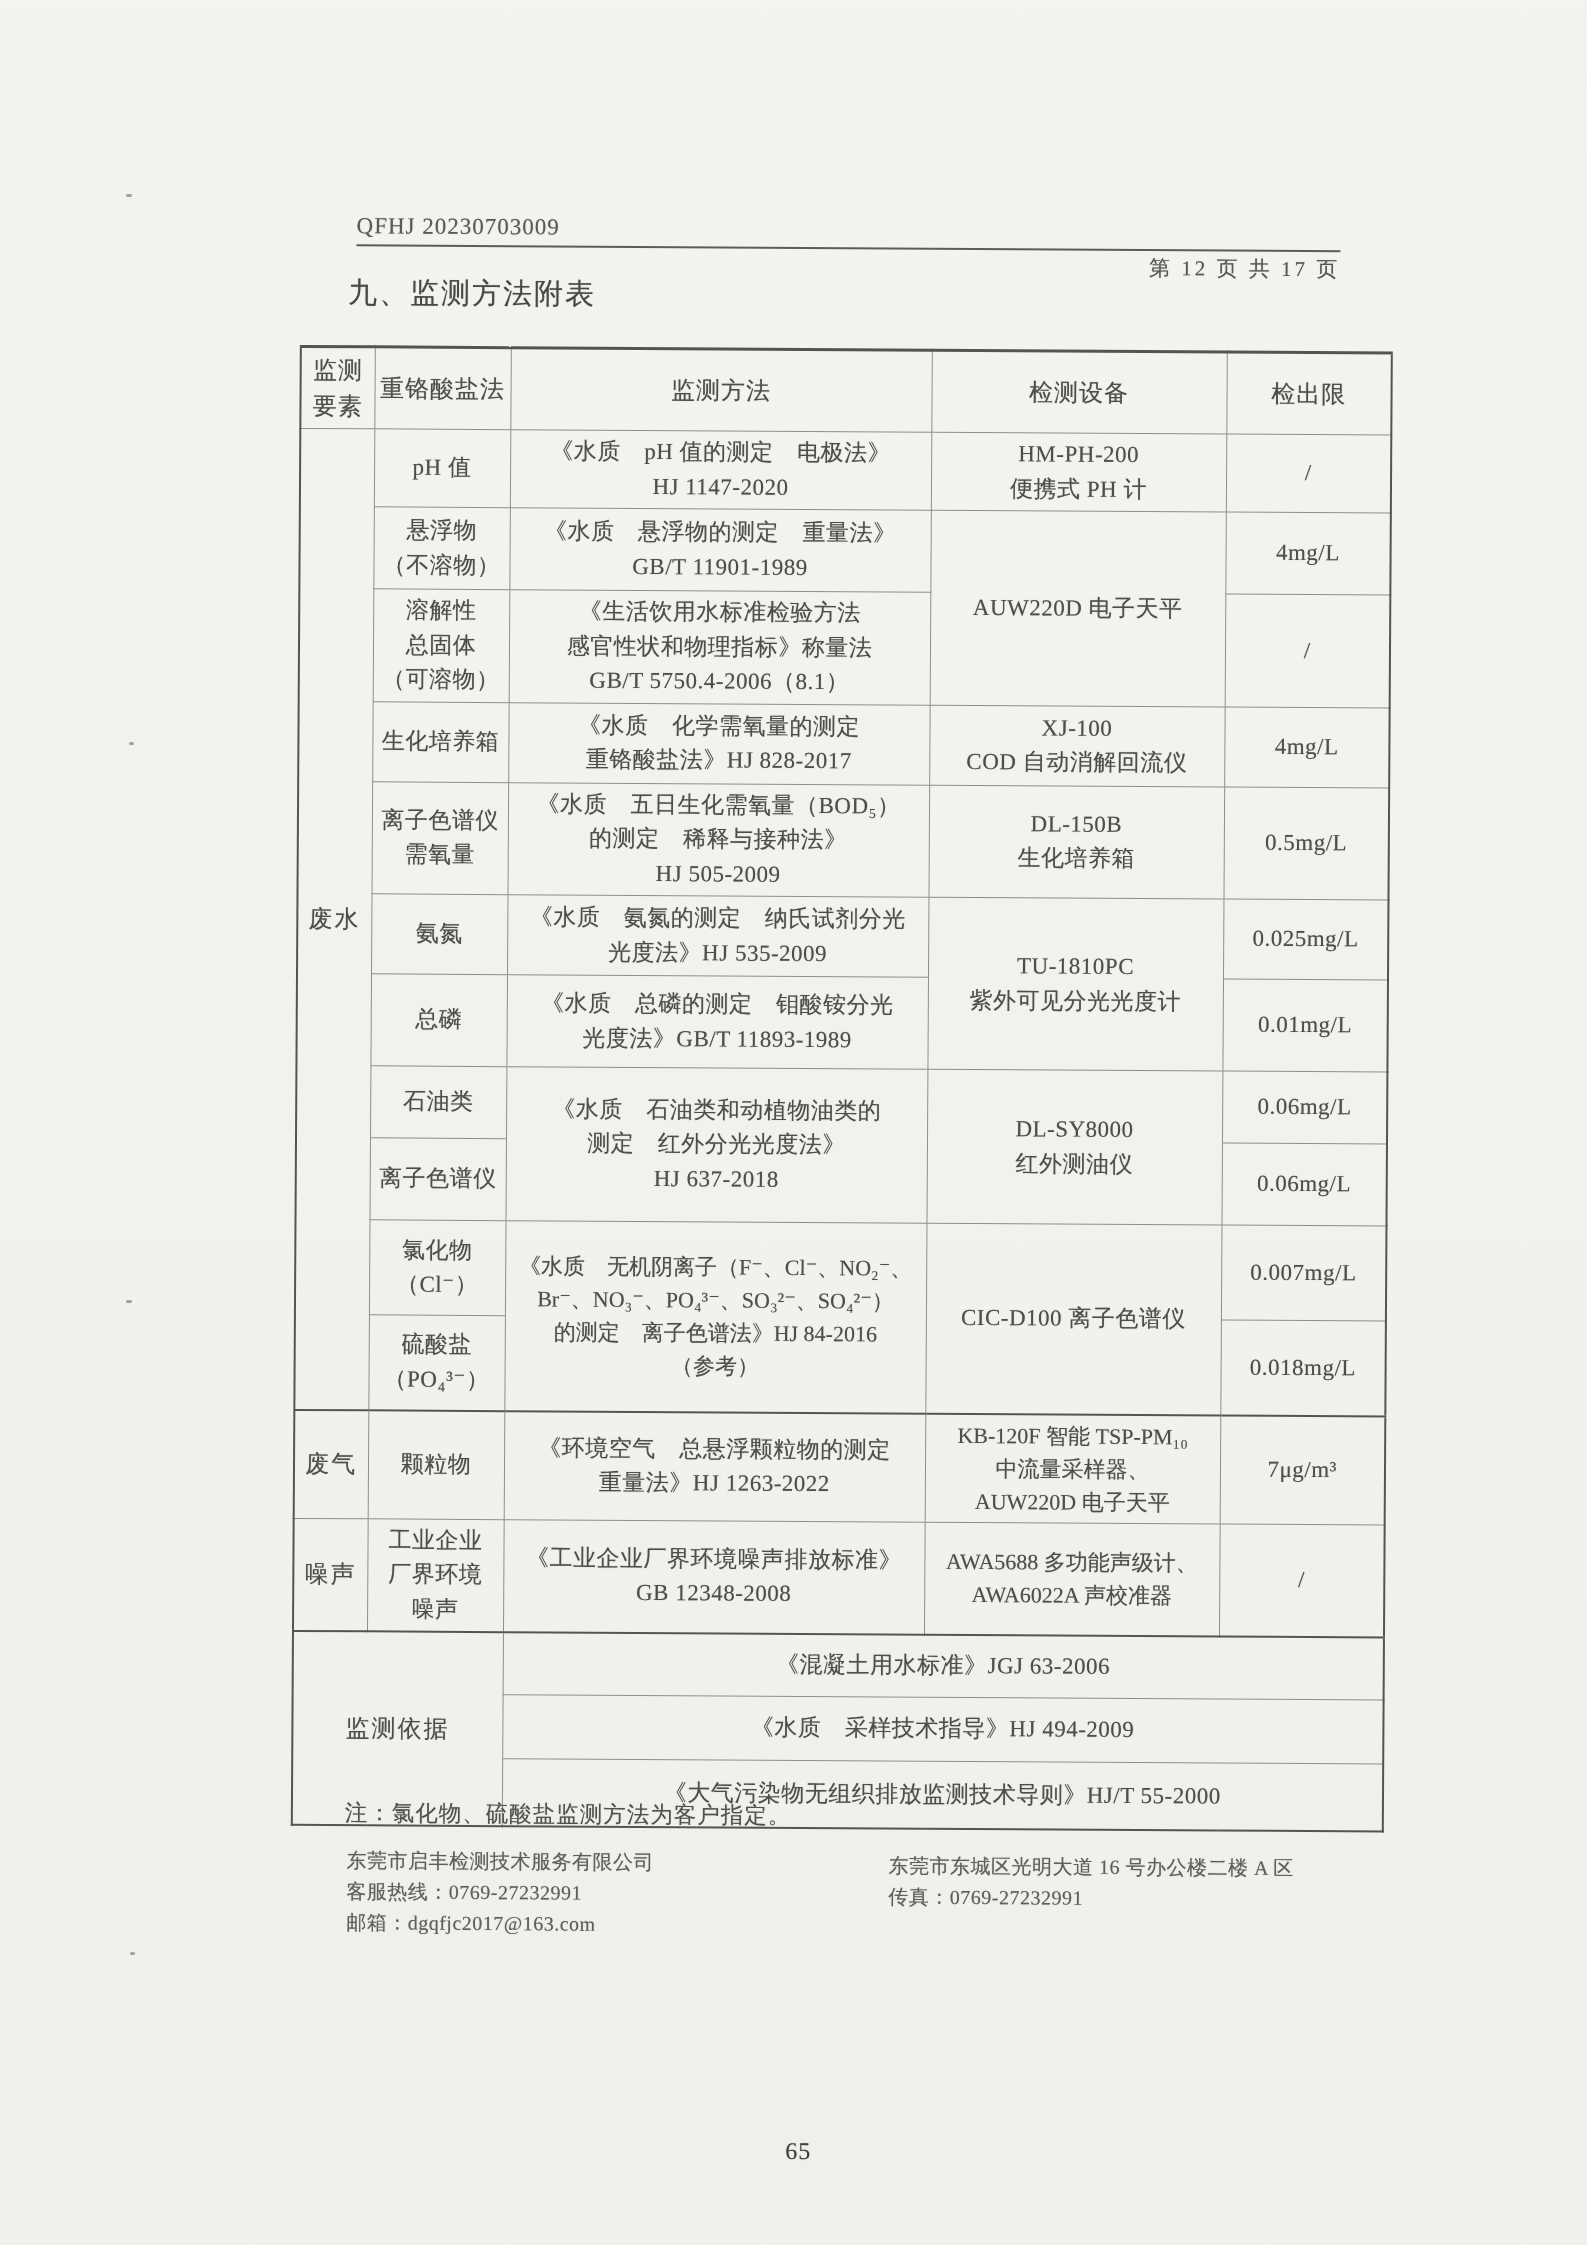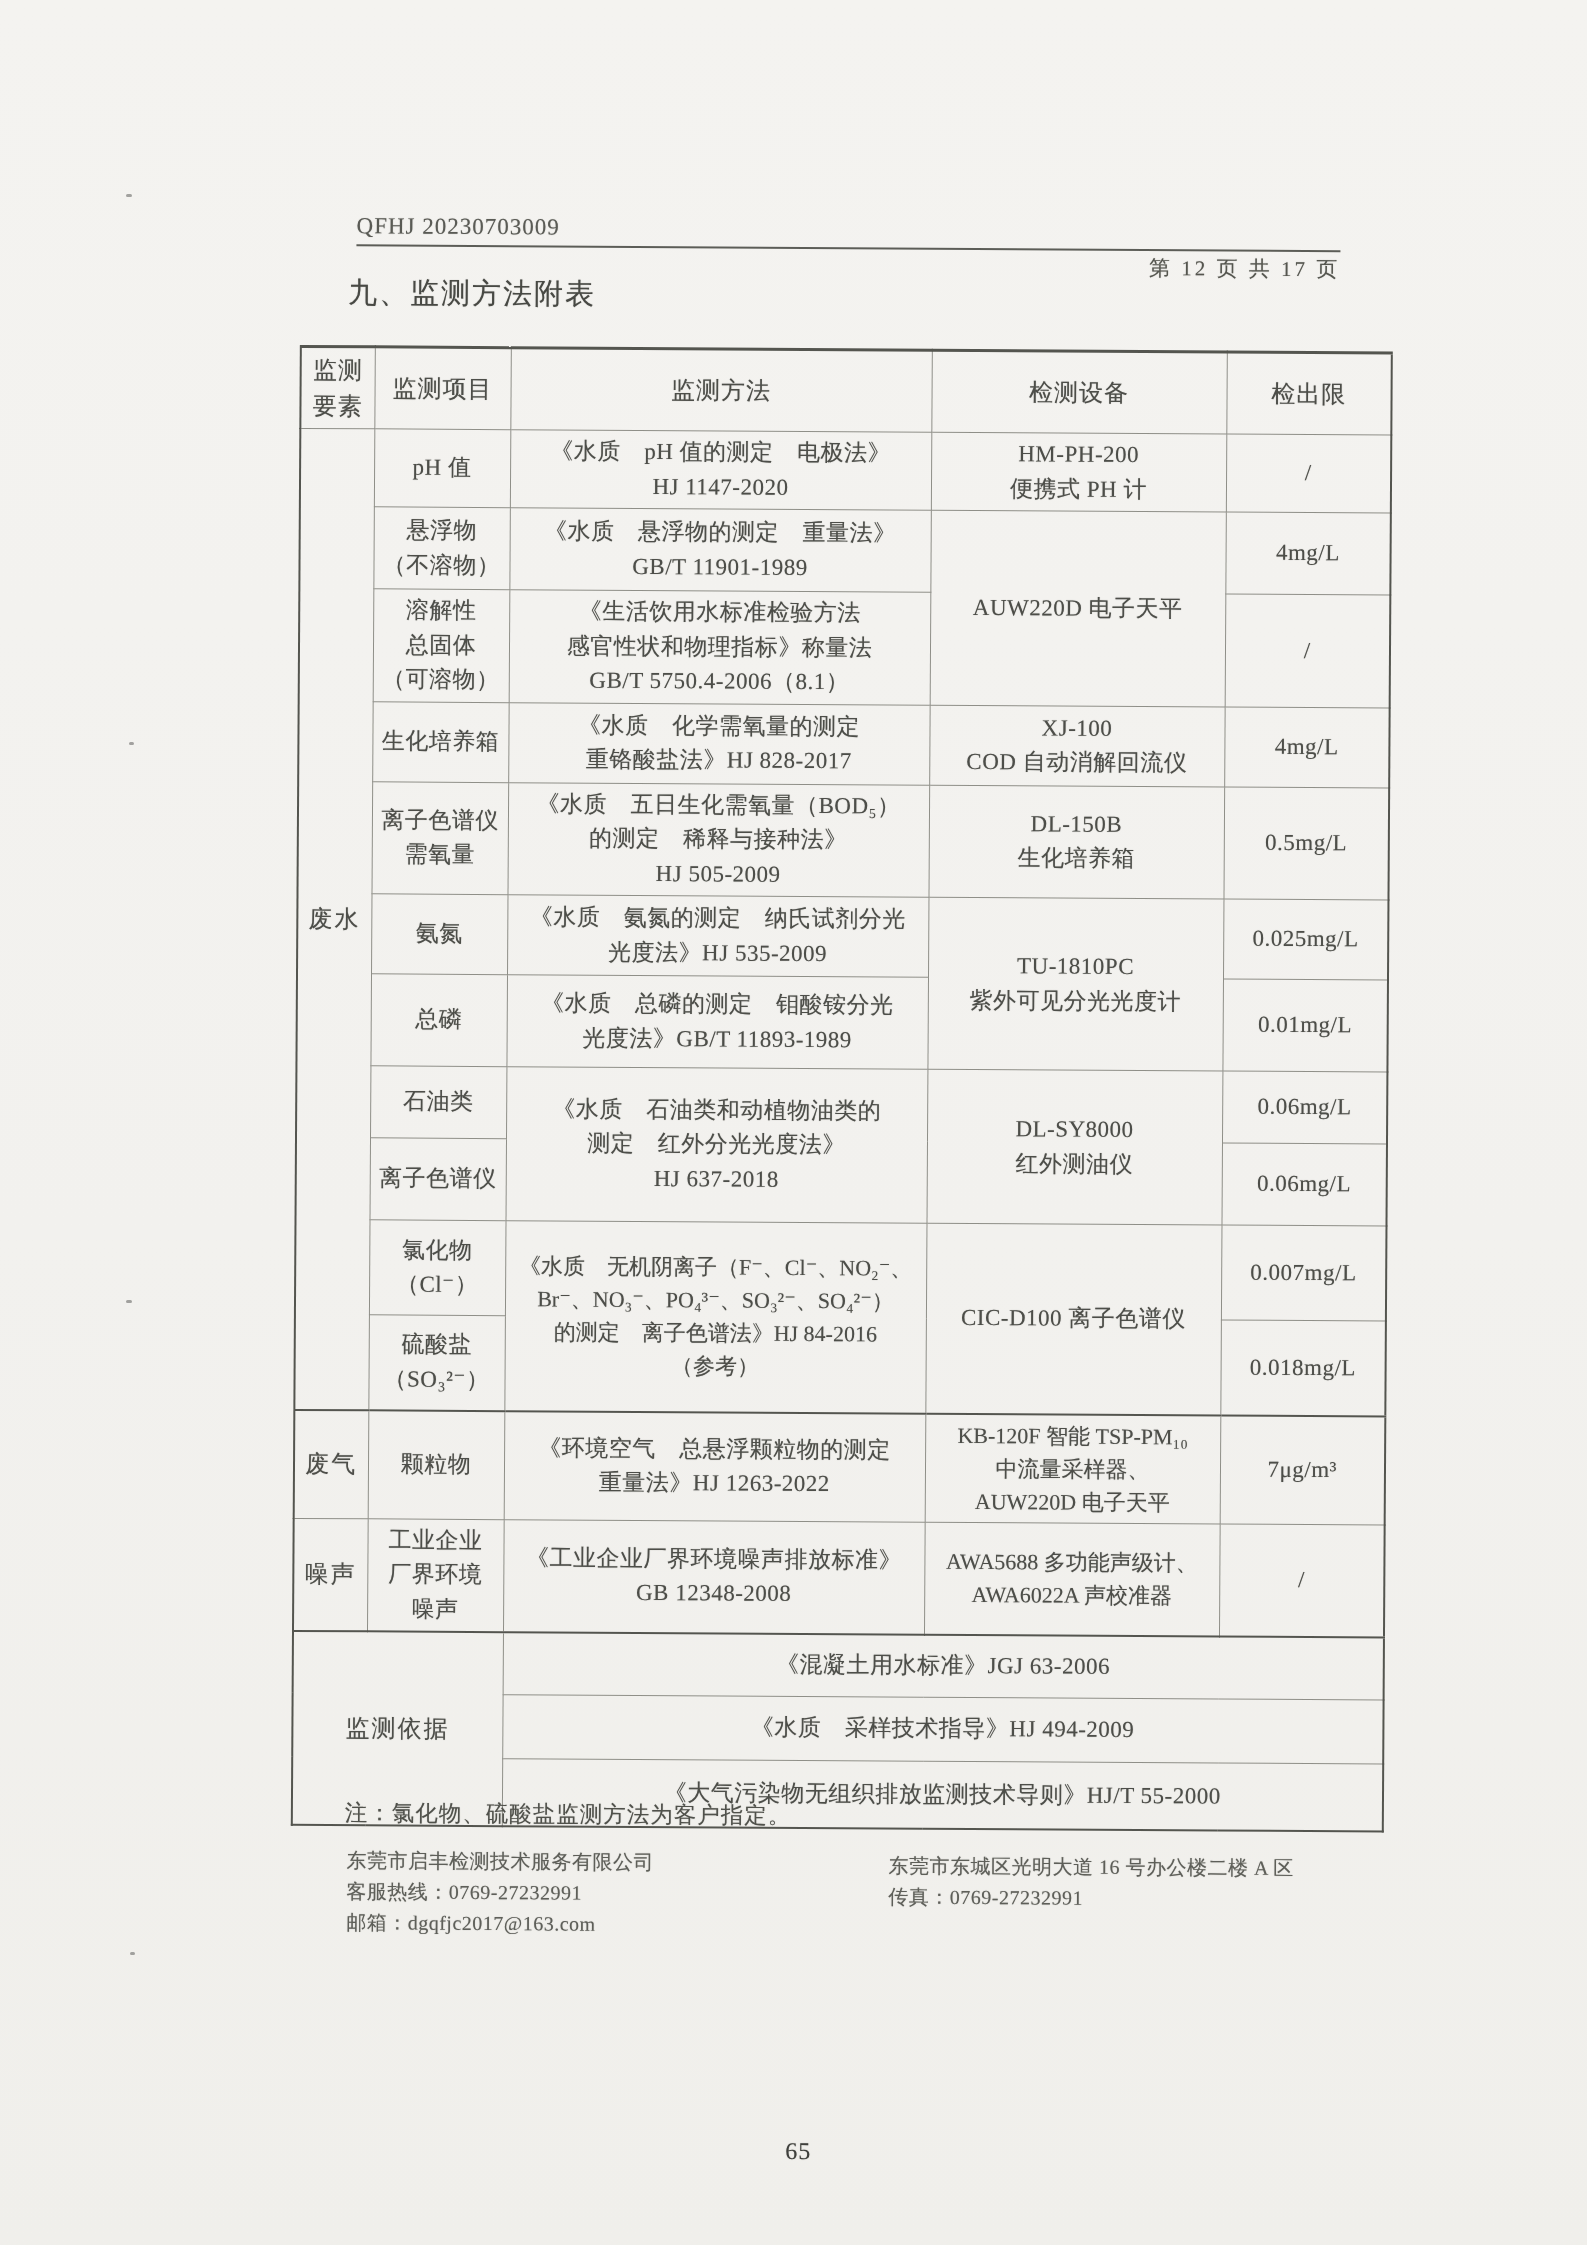--- a/index.html
+++ b/index.html
@@ -85,21 +85,21 @@
         <col style="width:74px">
           <col style="width:136px">
           <col style="width:421px">
           <col style="width:295px">
           <col style="width:165px">
       </colgroup>
       <thead>
         <tr style="height:72px">
           <th>监测
 要素</th>
-          <th>监测项目</th>
+          <th>重铬酸盐法</th>
           <th>监测方法</th>
           <th>检测设备</th>
           <th>检出限</th>
         </tr>
       </thead>
       <tbody>
         <tr style="height:76px">
           <td rowspan="11" class="grp">废水</td>
           <td>pH 值</td>
           <td>《水质　pH 值的测定　电极法》
@@ -175,21 +175,21 @@
 （Cl⁻）</td>
           <td rowspan="2" class="fs22">《水质　无机阴离子（F⁻、Cl⁻、NO₂⁻、
 Br⁻、NO₃⁻、PO₄³⁻、SO₃²⁻、SO₄²⁻）
 的测定　离子色谱法》HJ 84-2016
 （参考）</td>
           <td rowspan="2">CIC-D100 离子色谱仪</td>
           <td>0.007mg/L</td>
         </tr>
         <tr style="height:95px">
           <td>硫酸盐
-（SO₃²⁻）</td>
+（PO₄³⁻）</td>
           <td>0.018mg/L</td>
         </tr>
         <tr style="height:105px" class="sep-thick">
           <td class="grp">废气</td>
           <td>颗粒物</td>
           <td>《环境空气　总悬浮颗粒物的测定
 重量法》HJ 1263-2022</td>
           <td class="fs22">KB-120F 智能 TSP-PM₁₀
 中流量采样器、
 AUW220D 电子天平</td>

